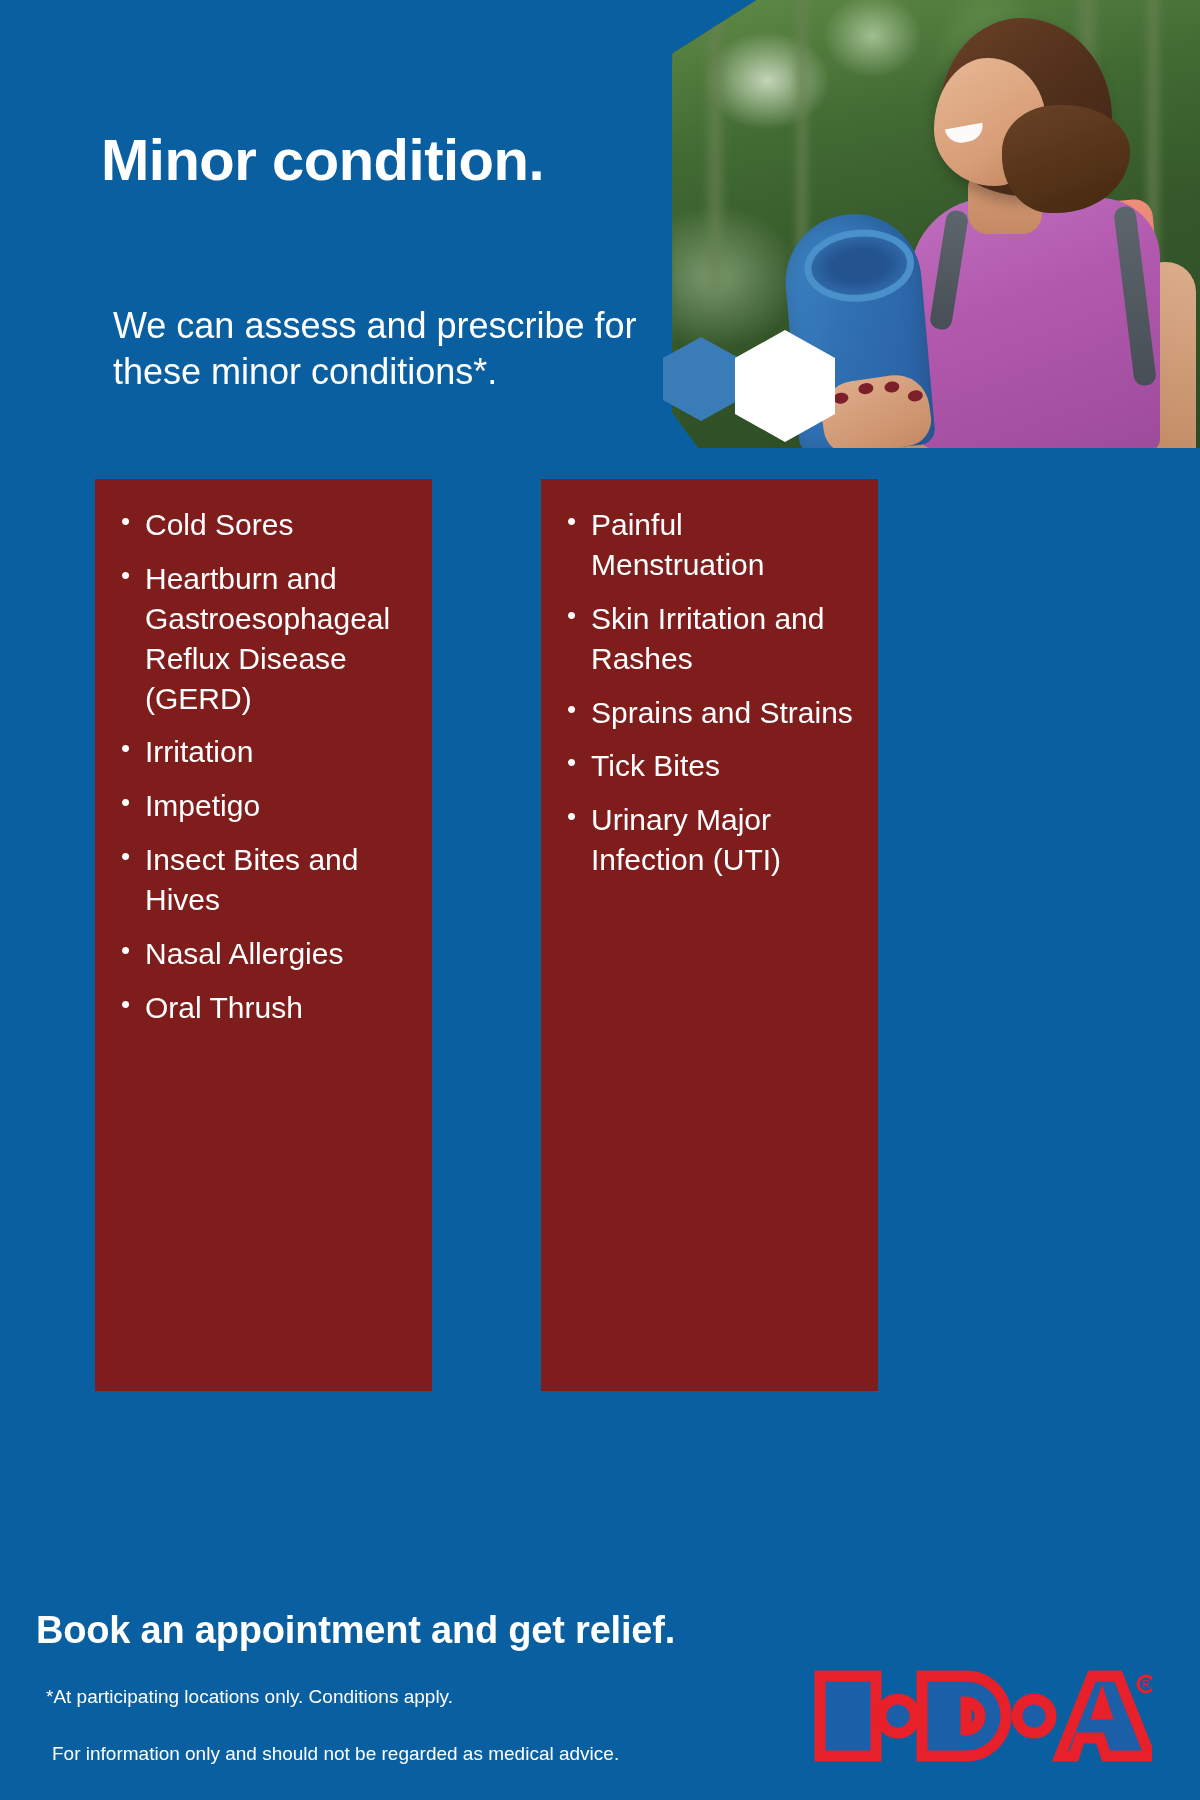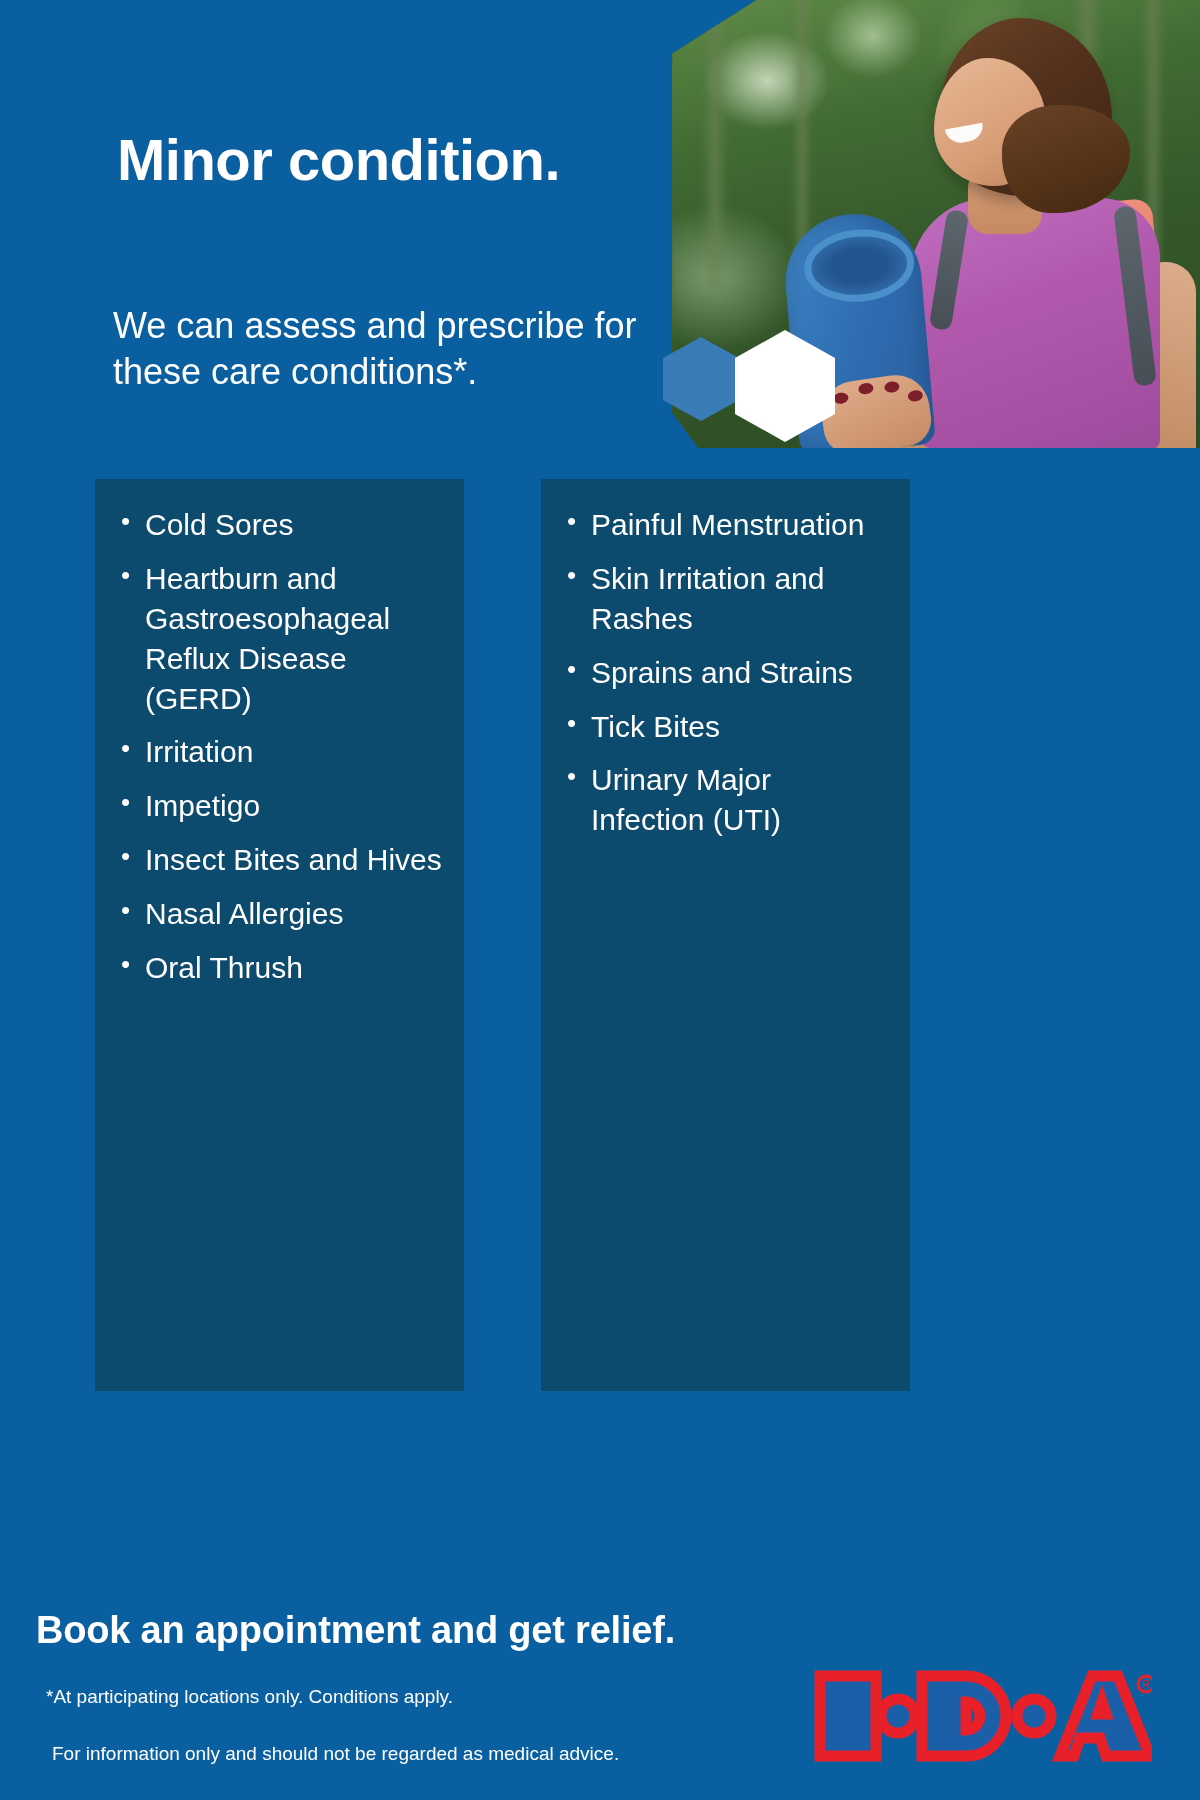--- a/index.html
+++ b/index.html
@@ -220,21 +220,21 @@
     left: 735px;
     top: 330px;
     width: 100px;
     height: 112px;
     background: #ffffff;
   }
 
   
   .headline {
     position: absolute;
-    left: 117px;
+    left: 101px;
     top: 128px;
     width: 580px;
   }
   .headline-line {
     font-size: 58px;
     line-height: 1.11;
     font-weight: bold;
     color: #ffffff;
     letter-spacing: -0.5px;
   }
@@ -246,23 +246,23 @@
     font-size: 36px;
     line-height: 1.28;
     color: #ffffff;
     font-weight: 400;
   }
 
   
   .panel {
     position: absolute;
     top: 479px;
-    width: 369px;
+    width: 337px;
     height: 912px;
-    background: #0c4a6e;
+    background: #7f1d1d;
   }
   .panel-left  { left: 95px; }
   .panel-right { left: 541px; }
 
   .cond-list {
     list-style: none;
     margin: 0;
     padding: 26px 22px 0 22px;
   }
   .cond-item {
@@ -349,21 +349,21 @@
     </div>
   </div>
 
   <div class="hex hex-mid"></div>
   <div class="hex hex-white"></div>
 
   <div class="headline">
     <div class="headline-line">Minor condition.</div>
   </div>
 
-  <div class="subhead">We can assess and prescribe for these care conditions*.</div>
+  <div class="subhead">We can assess and prescribe for these minor conditions*.</div>
 
   <div class="panel panel-left">
     <ul class="cond-list">
       <li class="cond-item">Cold Sores</li>
       <li class="cond-item">Heartburn and Gastroesophageal Reflux Disease (GERD)</li>
       <li class="cond-item">Irritation</li>
       <li class="cond-item">Impetigo</li>
       <li class="cond-item">Insect Bites and Hives</li>
       <li class="cond-item">Nasal Allergies</li>
       <li class="cond-item">Oral Thrush</li>

